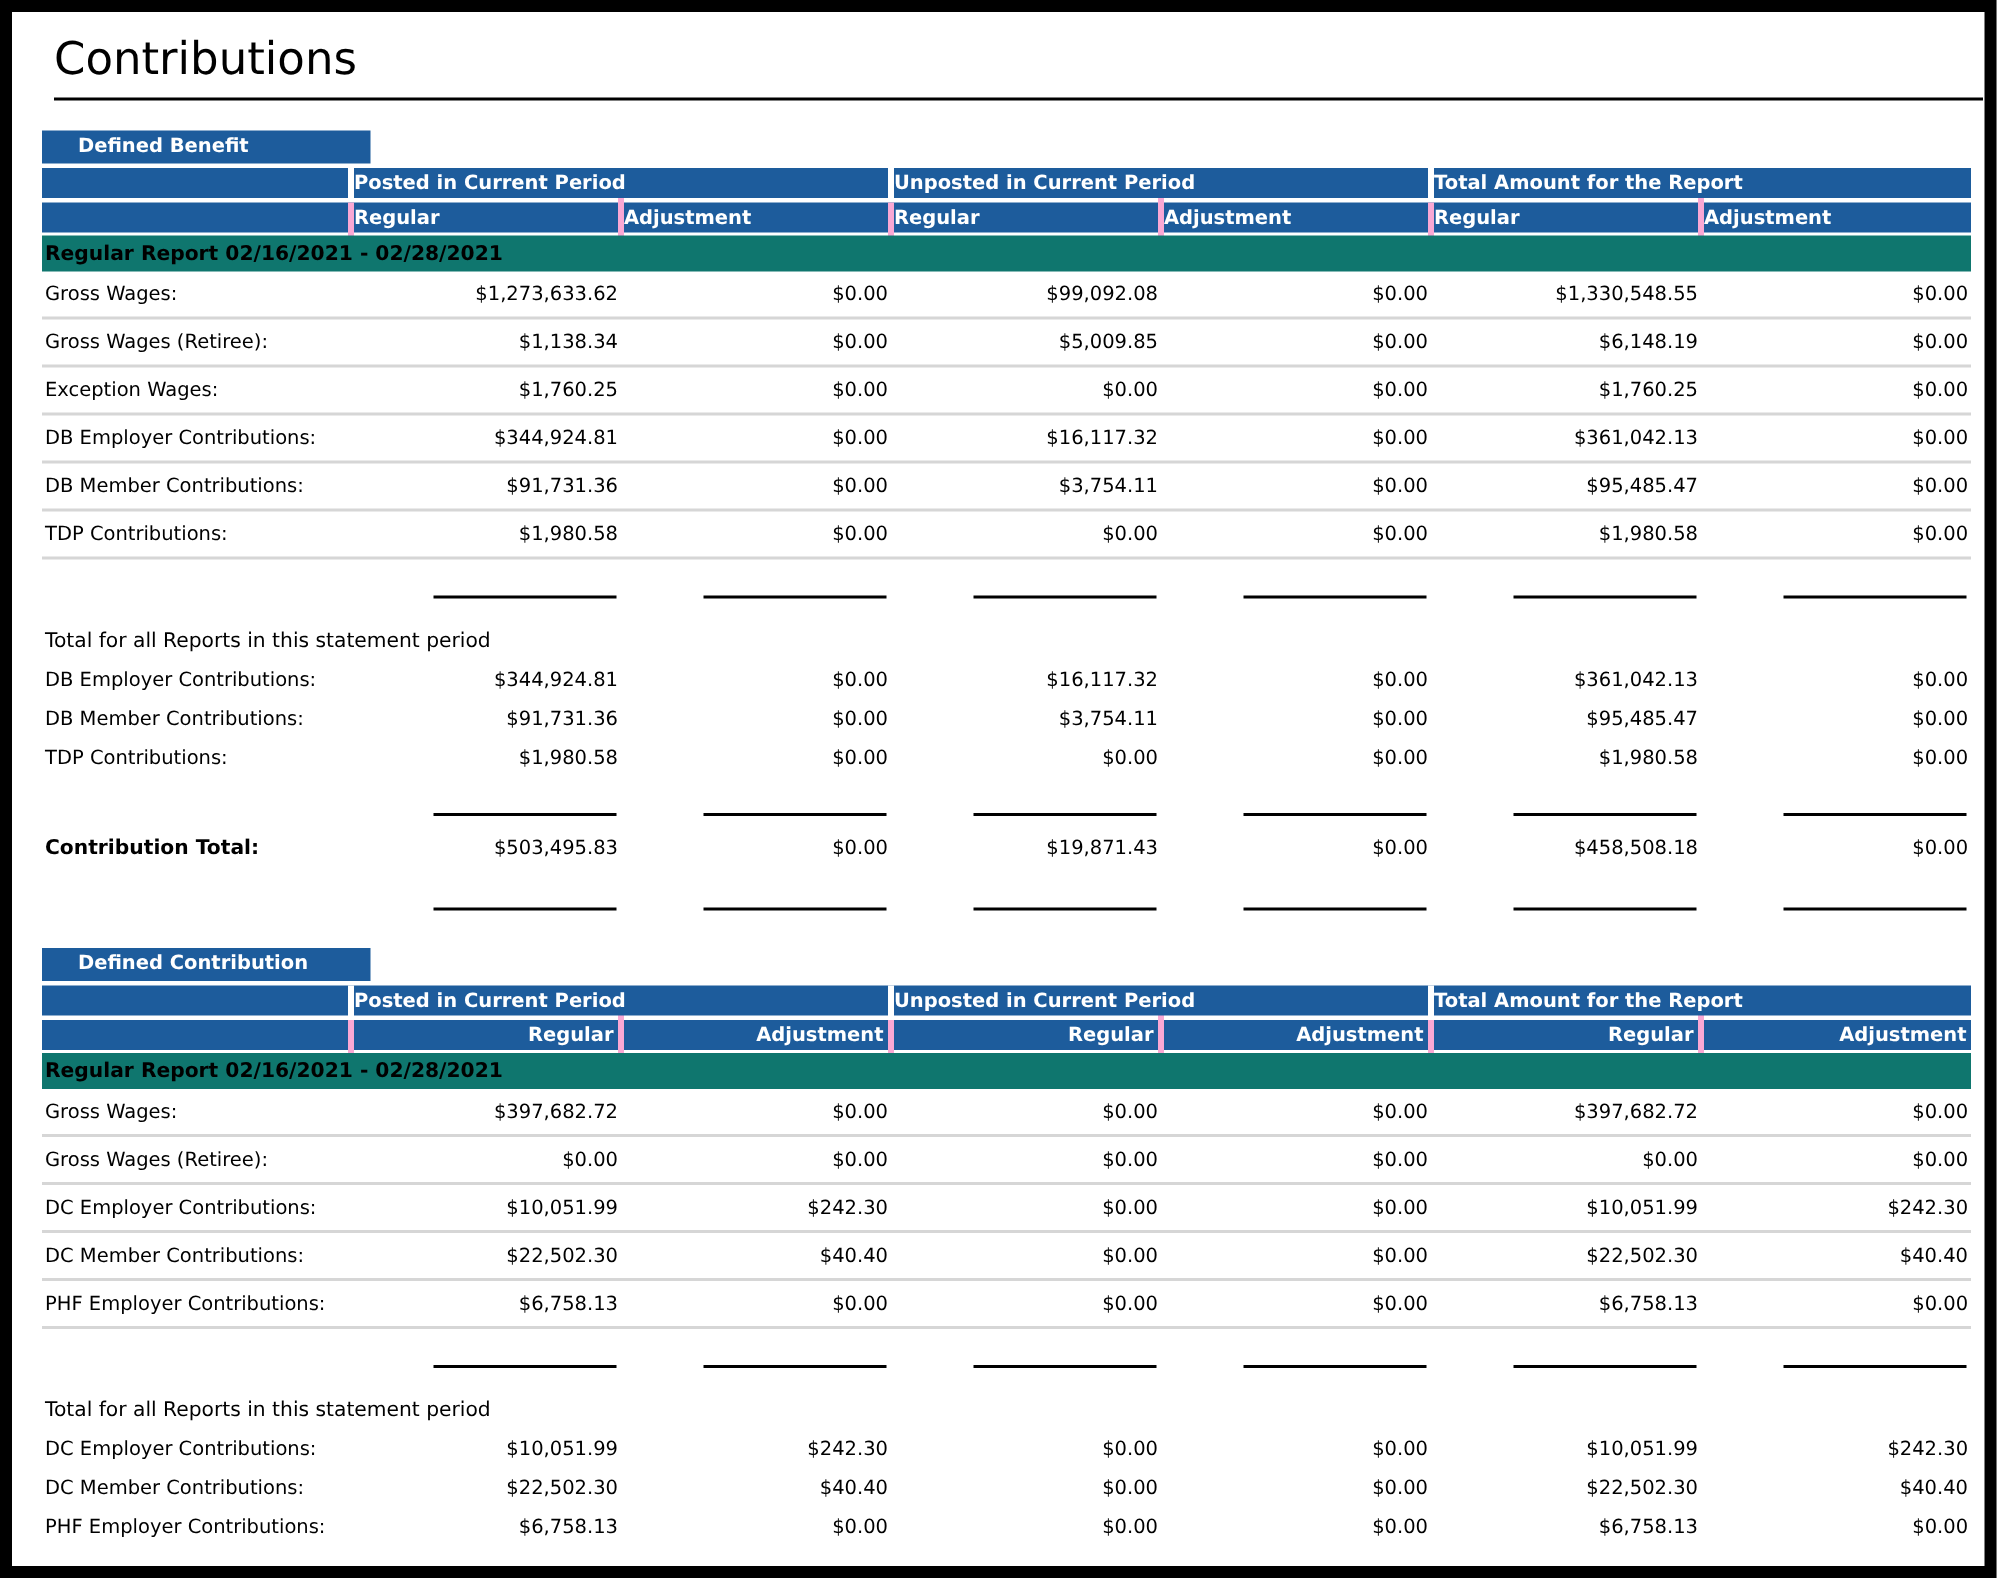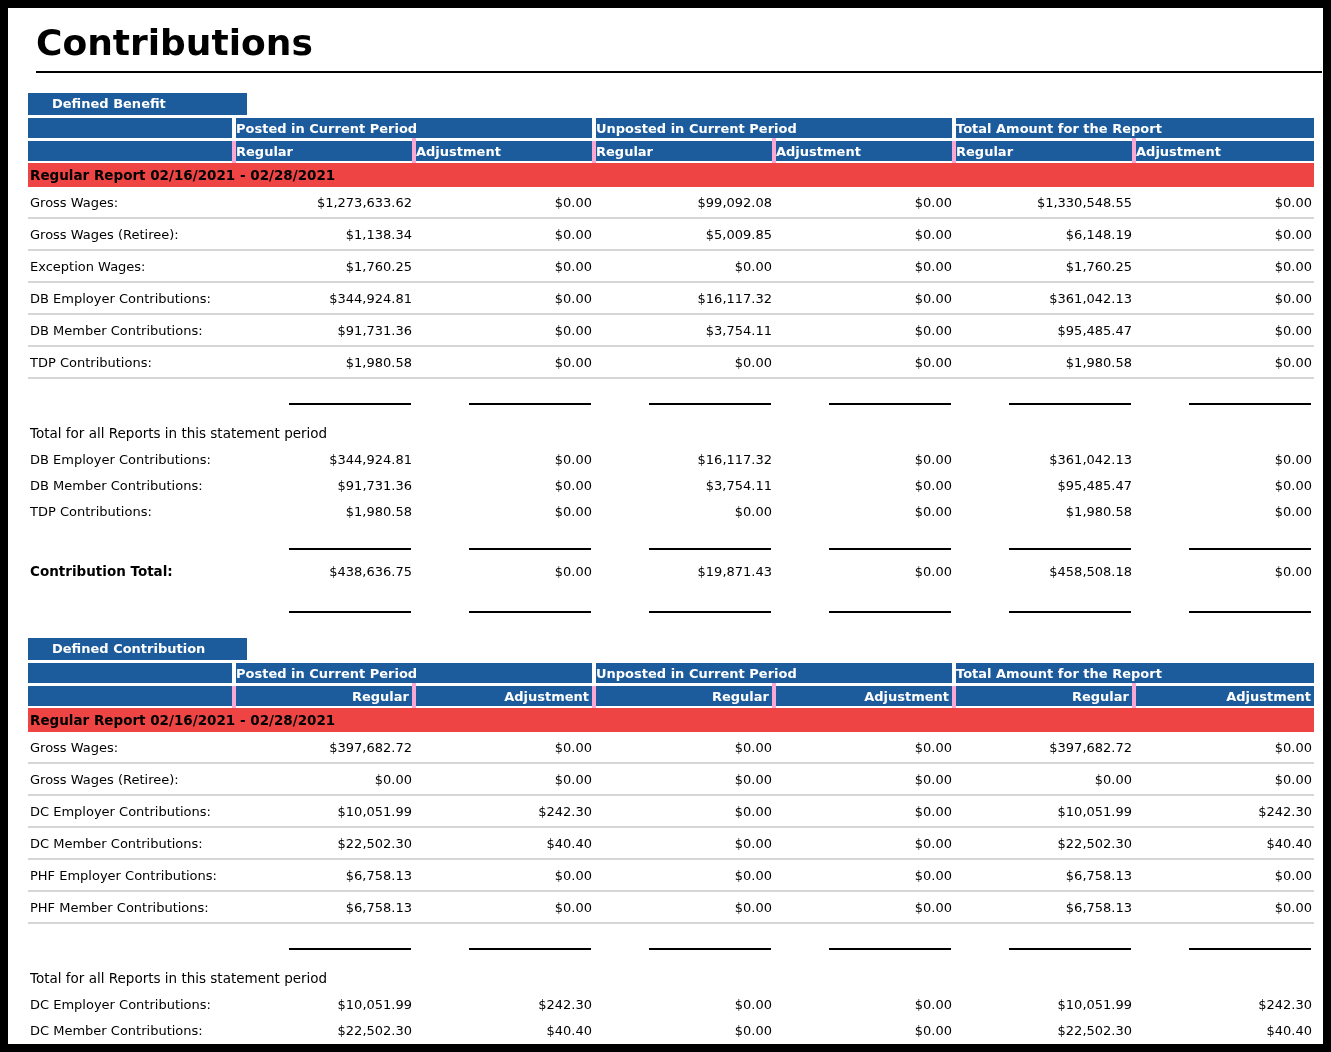--- a/index.html
+++ b/index.html
@@ -3,21 +3,21 @@
 <meta charset="utf-8">
 <style>
   html,body{margin:0;padding:0;background:#555;}
   .frame{
     width:1331px;height:1052px;box-sizing:border-box;
     border:8px solid #000;background:#fff;overflow:hidden;
     font-family:"DejaVu Sans","Liberation Sans",sans-serif;color:#000;
   }
   .content{padding:6px 9px 0 20px;}
   h1.title{
-    font-size:36px;font-weight:bold;margin:8px 0 8px 8px;letter-spacing:0;
+    font-size:30px;font-weight:normal;margin:8px 0 8px 8px;letter-spacing:0;
   }
   .title-rule{border-top:2px solid #000;margin:0 0 0 8px;width:1286px;}
   .section{margin-top:20px;}
   .tab{
     width:195px;height:22px;line-height:22px;background:#1d5c9c;color:#fff;
     font-weight:bold;font-size:13px;padding-left:24px;margin-bottom:3px;
   }
   table.rpt{
     border-collapse:collapse;table-layout:fixed;width:1286px;font-size:13px;
   }
@@ -25,21 +25,21 @@
   col.amtcol{width:180px;}
   tr.ghdr td, tr.shdr td{
     background:#1d5c9c;color:#fff;font-weight:bold;height:20px;
     text-align:left;padding:0;
   }
   tr.ghdr td{border-bottom:3px solid #fff;border-left:4px solid #fff;}
   tr.shdr td{border-bottom:2px solid #fff;border-left:4px solid #f9a8d4;}
   tr.ghdr td:first-child, tr.shdr td:first-child{border-left:none;}
   table.t2 tr.shdr td{text-align:right;padding-right:3px;}
   tr.band td{
-    background:#ef4444;font-weight:bold;height:22px;padding-left:2px;font-size:13.5px;
+    background:#0f766e;font-weight:bold;height:22px;padding-left:2px;font-size:13.5px;
   }
   tr.data-row td{height:28px;border-bottom:2px solid #d6d6d6;}
   td.lbl{padding-left:2px;text-align:left;}
   td.amt{text-align:right;padding-right:2px;}
   tr.rule-row td{height:25px;vertical-align:bottom;padding-bottom:5px;border:none;}
   .rule{width:122px;height:0;border-bottom:2px solid #000;margin-left:auto;margin-right:2px;}
   tr.subsec td{
     height:30px;vertical-align:bottom;padding-bottom:5px;padding-left:2px;
     font-weight:normal;font-size:13.5px;
   }
@@ -216,21 +216,21 @@
             <td>
                 <div class="rule"></div>
               </td>
             <td>
                 <div class="rule"></div>
               </td>
           </tr>
 
           <tr class="ctotal">
             <td class="lbl">Contribution Total:</td>
-            <td class="amt">$438,636.75</td>
+            <td class="amt">$503,495.83</td>
             <td class="amt">$0.00</td>
             <td class="amt">$19,871.43</td>
             <td class="amt">$0.00</td>
             <td class="amt">$458,508.18</td>
             <td class="amt">$0.00</td>
           </tr>
 
           <tr class="rule-row">
             <td></td>
             <td>
@@ -328,29 +328,20 @@
           </tr>
           <tr class="data-row">
             <td class="lbl">PHF Employer Contributions:</td>
             <td class="amt">$6,758.13</td>
             <td class="amt">$0.00</td>
             <td class="amt">$0.00</td>
             <td class="amt">$0.00</td>
             <td class="amt">$6,758.13</td>
             <td class="amt">$0.00</td>
           </tr>
-          <tr class="data-row">
-            <td class="lbl">PHF Member Contributions:</td>
-            <td class="amt">$6,758.13</td>
-            <td class="amt">$0.00</td>
-            <td class="amt">$0.00</td>
-            <td class="amt">$0.00</td>
-            <td class="amt">$6,758.13</td>
-            <td class="amt">$0.00</td>
-          </tr>
 
           <tr class="rule-row">
             <td></td>
             <td>
                 <div class="rule"></div>
               </td>
             <td>
                 <div class="rule"></div>
               </td>
             <td>

